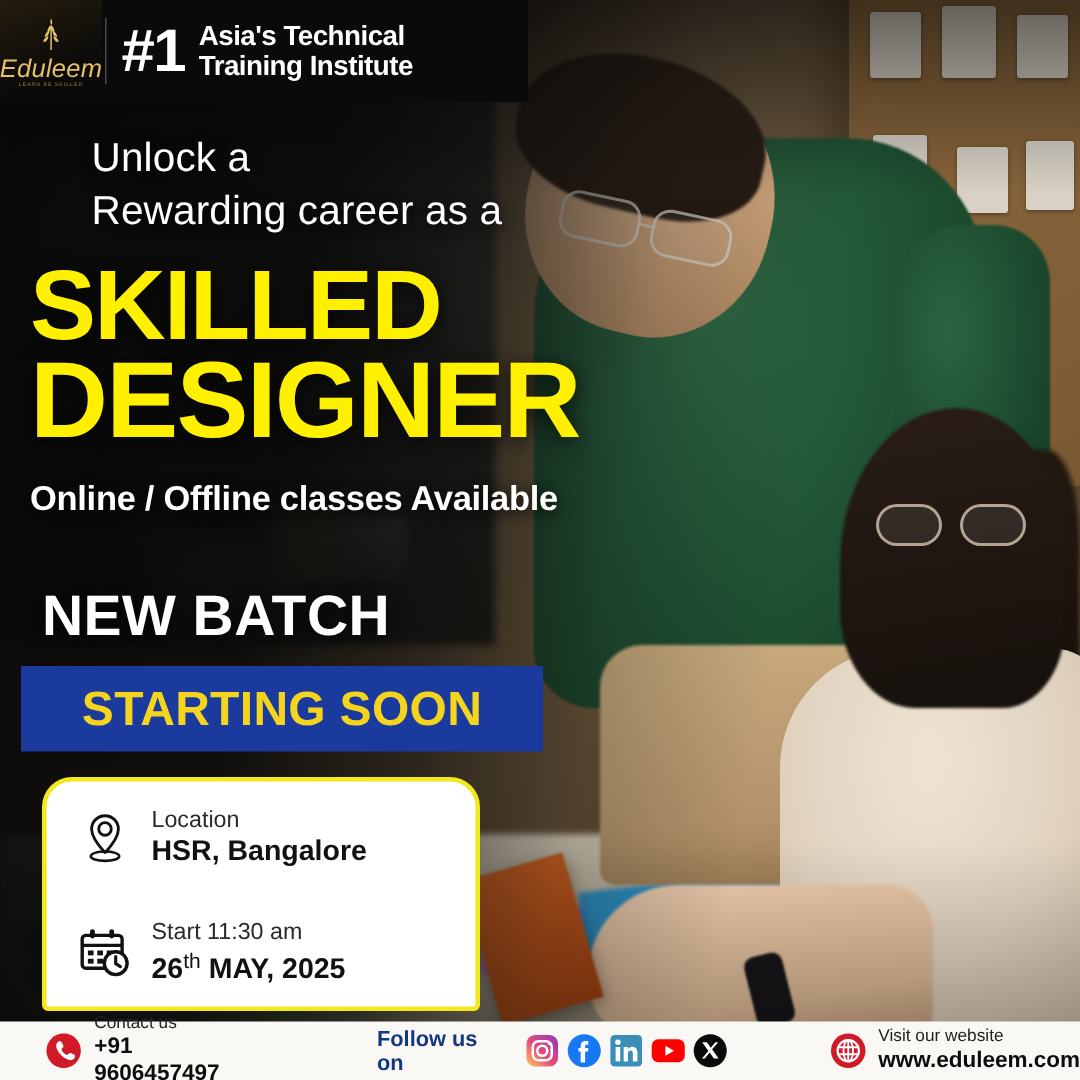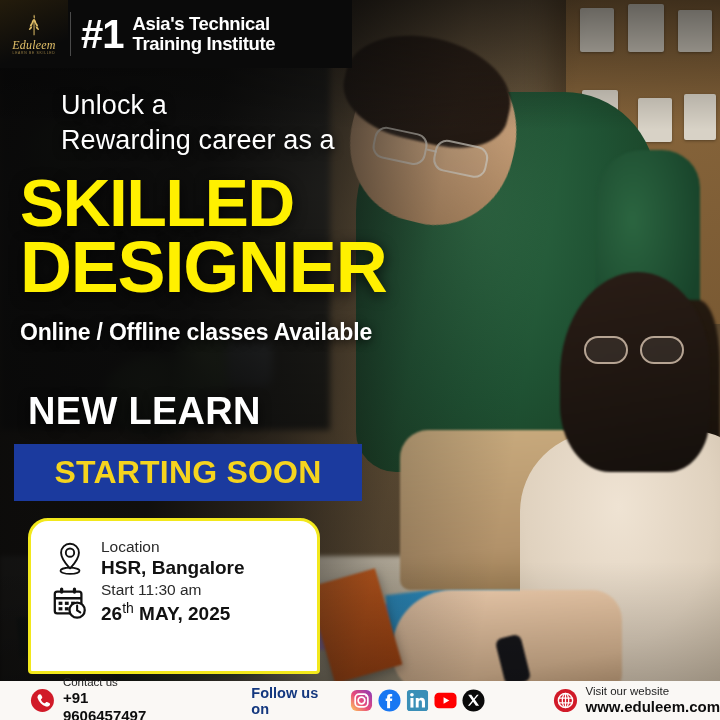--- a/index.html
+++ b/index.html
@@ -179,22 +179,22 @@
     background: #0a0a0a;
     display: flex; align-items: center; z-index: 6;
   }
   .logo-box {
     width: 68px; height: 68px; display: flex; flex-direction: column;
     align-items: center; justify-content: center; gap: 1px;
     background: linear-gradient(160deg,#241c0c,#0a0a0a 70%);
   }
   .logo-mark { width: 26px; height: 26px; display:block; }
   .logo-word {
-    font-family: Liberation Serif, serif; font-style: italic;
-    font-size: 12px; color: #e3c169; letter-spacing: .2px; line-height: 1;
+    font-family: Liberation Sans, sans-serif; font-style: italic;
+    font-size: 17px; color: #e3c169; letter-spacing: .2px; line-height: 1;
   }
   .logo-sub {
     font-size: 3.4px; color: #9c8246; letter-spacing: .7px;
     text-transform: uppercase; line-height: 1;
   }
   .hdr-divider {
     width: 1px; height: 44px; background: #4a4a4a; margin: 0 10px 0 2px;
   }
   .hash-one {
     font-size: 40px; font-weight: 800; color: #fff; line-height: .92;
@@ -239,21 +239,21 @@
   }
 
   
   .info-card {
     position: absolute; left: 28px; top: 518px; width: 292px; height: 156px;
     background: #ffffff; border: 3px solid #F2E81C;
     border-radius: 20px 20px 4px 4px; z-index: 5;
     padding: 16px 0 0 20px; overflow: hidden;
   }
   .info-row { display: flex; align-items: center; gap: 12px; }
-  .info-row + .info-row { margin-top: 0; }
+  .info-row + .info-row { margin-top: 32px; }
   .info-ic { width: 38px; height: 38px; flex: 0 0 38px; }
   .info-lbl { font-size: 15.5px; color: #2a2a2a; line-height: 1.25; }
   .info-val { font-size: 19px; font-weight: 800; color: #111; line-height: 1.25; }
   .info-val sup { font-size: 14px; font-weight: 400; vertical-align: super; }
 
   
   .footer {
     position: absolute; left: 0; bottom: 0; width: 720px; height: 39px;
     background: #FAF8F5; z-index: 7;
     display: flex; align-items: center;
@@ -358,21 +358,21 @@
   </div>
 
   <div class="copy">
     <div class="kicker">Unlock a</div>
     <div class="kicker">Rewarding career as a</div>
     <div class="big l1">SKILLED</div>
     <div class="big l2">DESIGNER</div>
     <div class="avail">Online / Offline classes Available</div>
   </div>
 
-  <div class="newbatch">NEW LEARN</div>
+  <div class="newbatch">NEW BATCH</div>
   <div class="starting">
     <span>STARTING SOON</span>
   </div>
 
   <div class="info-card">
 
     <div class="info-row">
       <svg class="info-ic" viewBox="0 0 40 40">
         <path d="M20 4c-5.2 0-9.4 4.2-9.4 9.4 0 6.4 8 15 9.1 16.2.2.2.5.2.7 0 1.1-1.2 9-9.8 9-16.2C29.4 8.2 25.2 4 20 4z" fill="none" stroke="#111" stroke-width="2"></path>
         <circle cx="20" cy="13.3" r="4.4" fill="none" stroke="#111" stroke-width="2"></circle>

